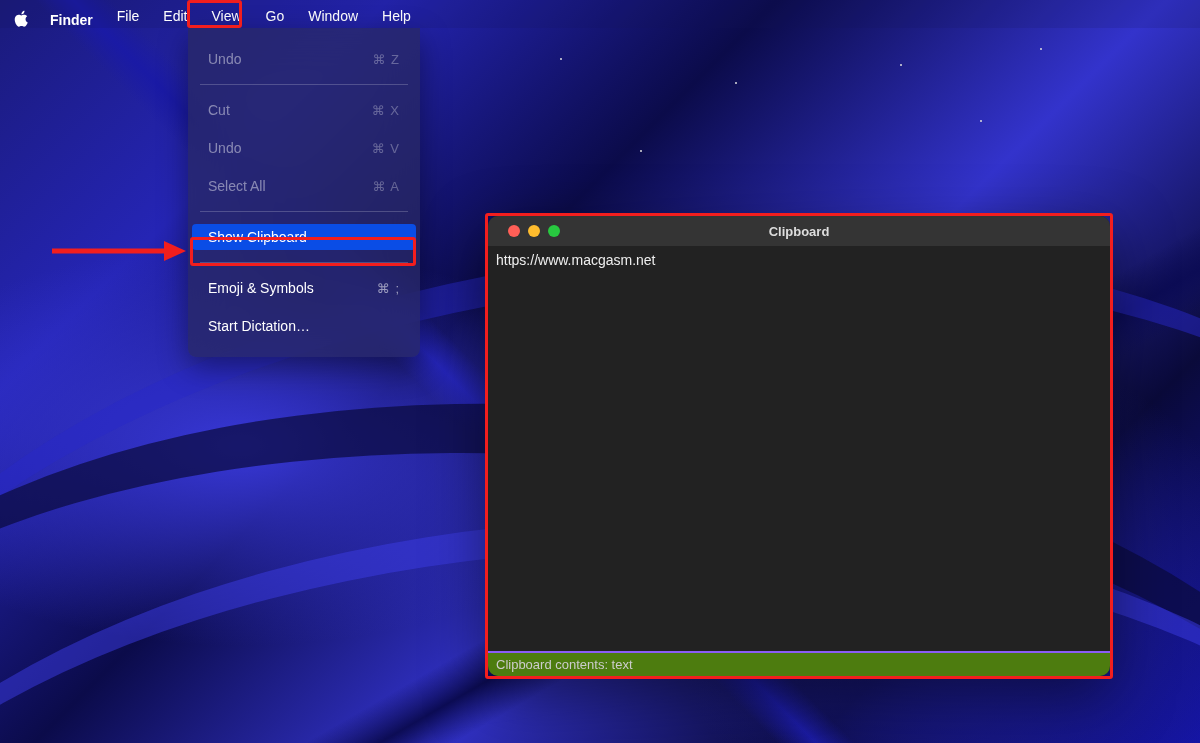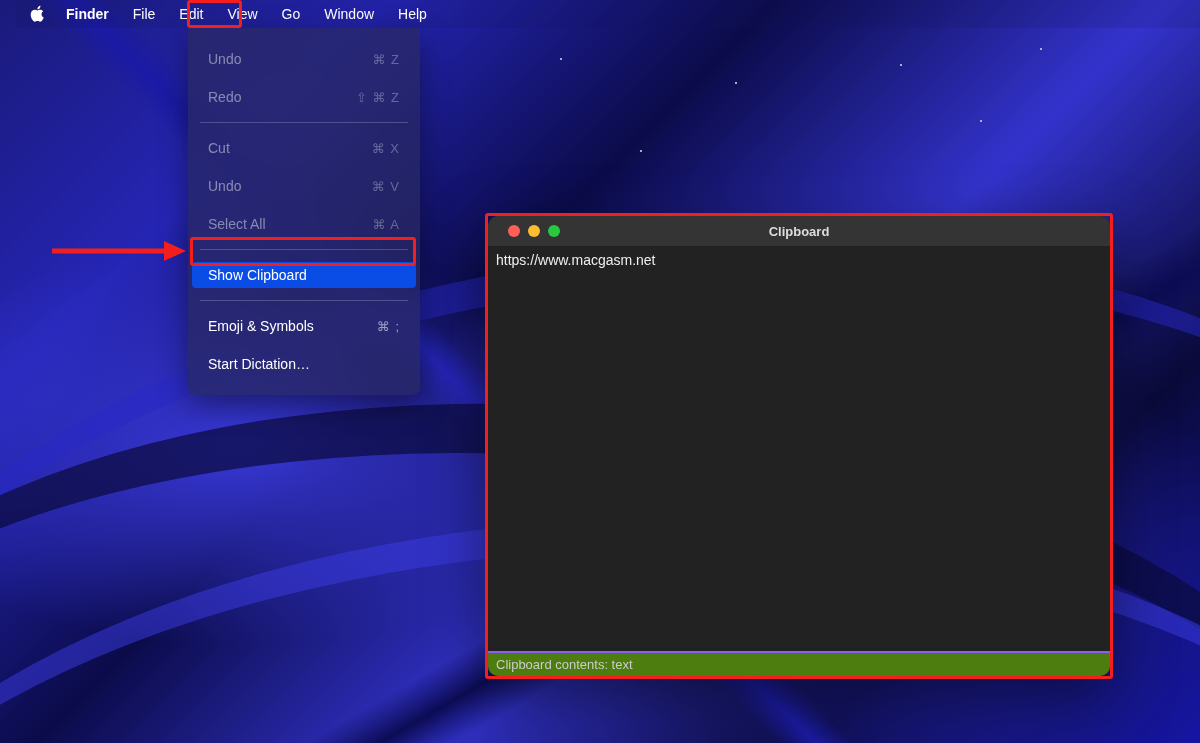--- a/index.html
+++ b/index.html
@@ -46,24 +46,24 @@
     .star {
       position: absolute;
       width: 2px; height: 2px;
       background: #ddd;
       border-radius: 50%;
     }
 
     
     .menubar {
       position: absolute;
-      top: 0; left: 16px; right: 0;
+      top: 0; left: 0; right: 0;
       height: 28px;
       display: flex;
-      align-items: center;
+      align-items: flex-end;
       padding: 0 14px;
       color: #fff;
       font-size: 14px;
       background: rgba(20,20,90,0.15);
       z-index: 20;
     }
     .menubar .apple-icon {
       display: flex;
       align-items: center;
       padding: 0 8px 0 0;
@@ -252,24 +252,20 @@
   <span class="mitem">Help</span>
 </div>
 
 <div class="edit-highlight"></div>
 
 <div class="dropdown">
   <div class="row disabled">
     <span>Undo</span>
     <span class="shortcut">⌘ Z</span>
   </div>
-  <div class="row disabled">
-    <span>Redo</span>
-    <span class="shortcut">⇧ ⌘ Z</span>
-  </div>
   <div class="sep"></div>
   <div class="row disabled">
     <span>Cut</span>
     <span class="shortcut">⌘ X</span>
   </div>
   <div class="row disabled">
     <span>Undo</span>
     <span class="shortcut">⌘ V</span>
   </div>
   <div class="row disabled">

